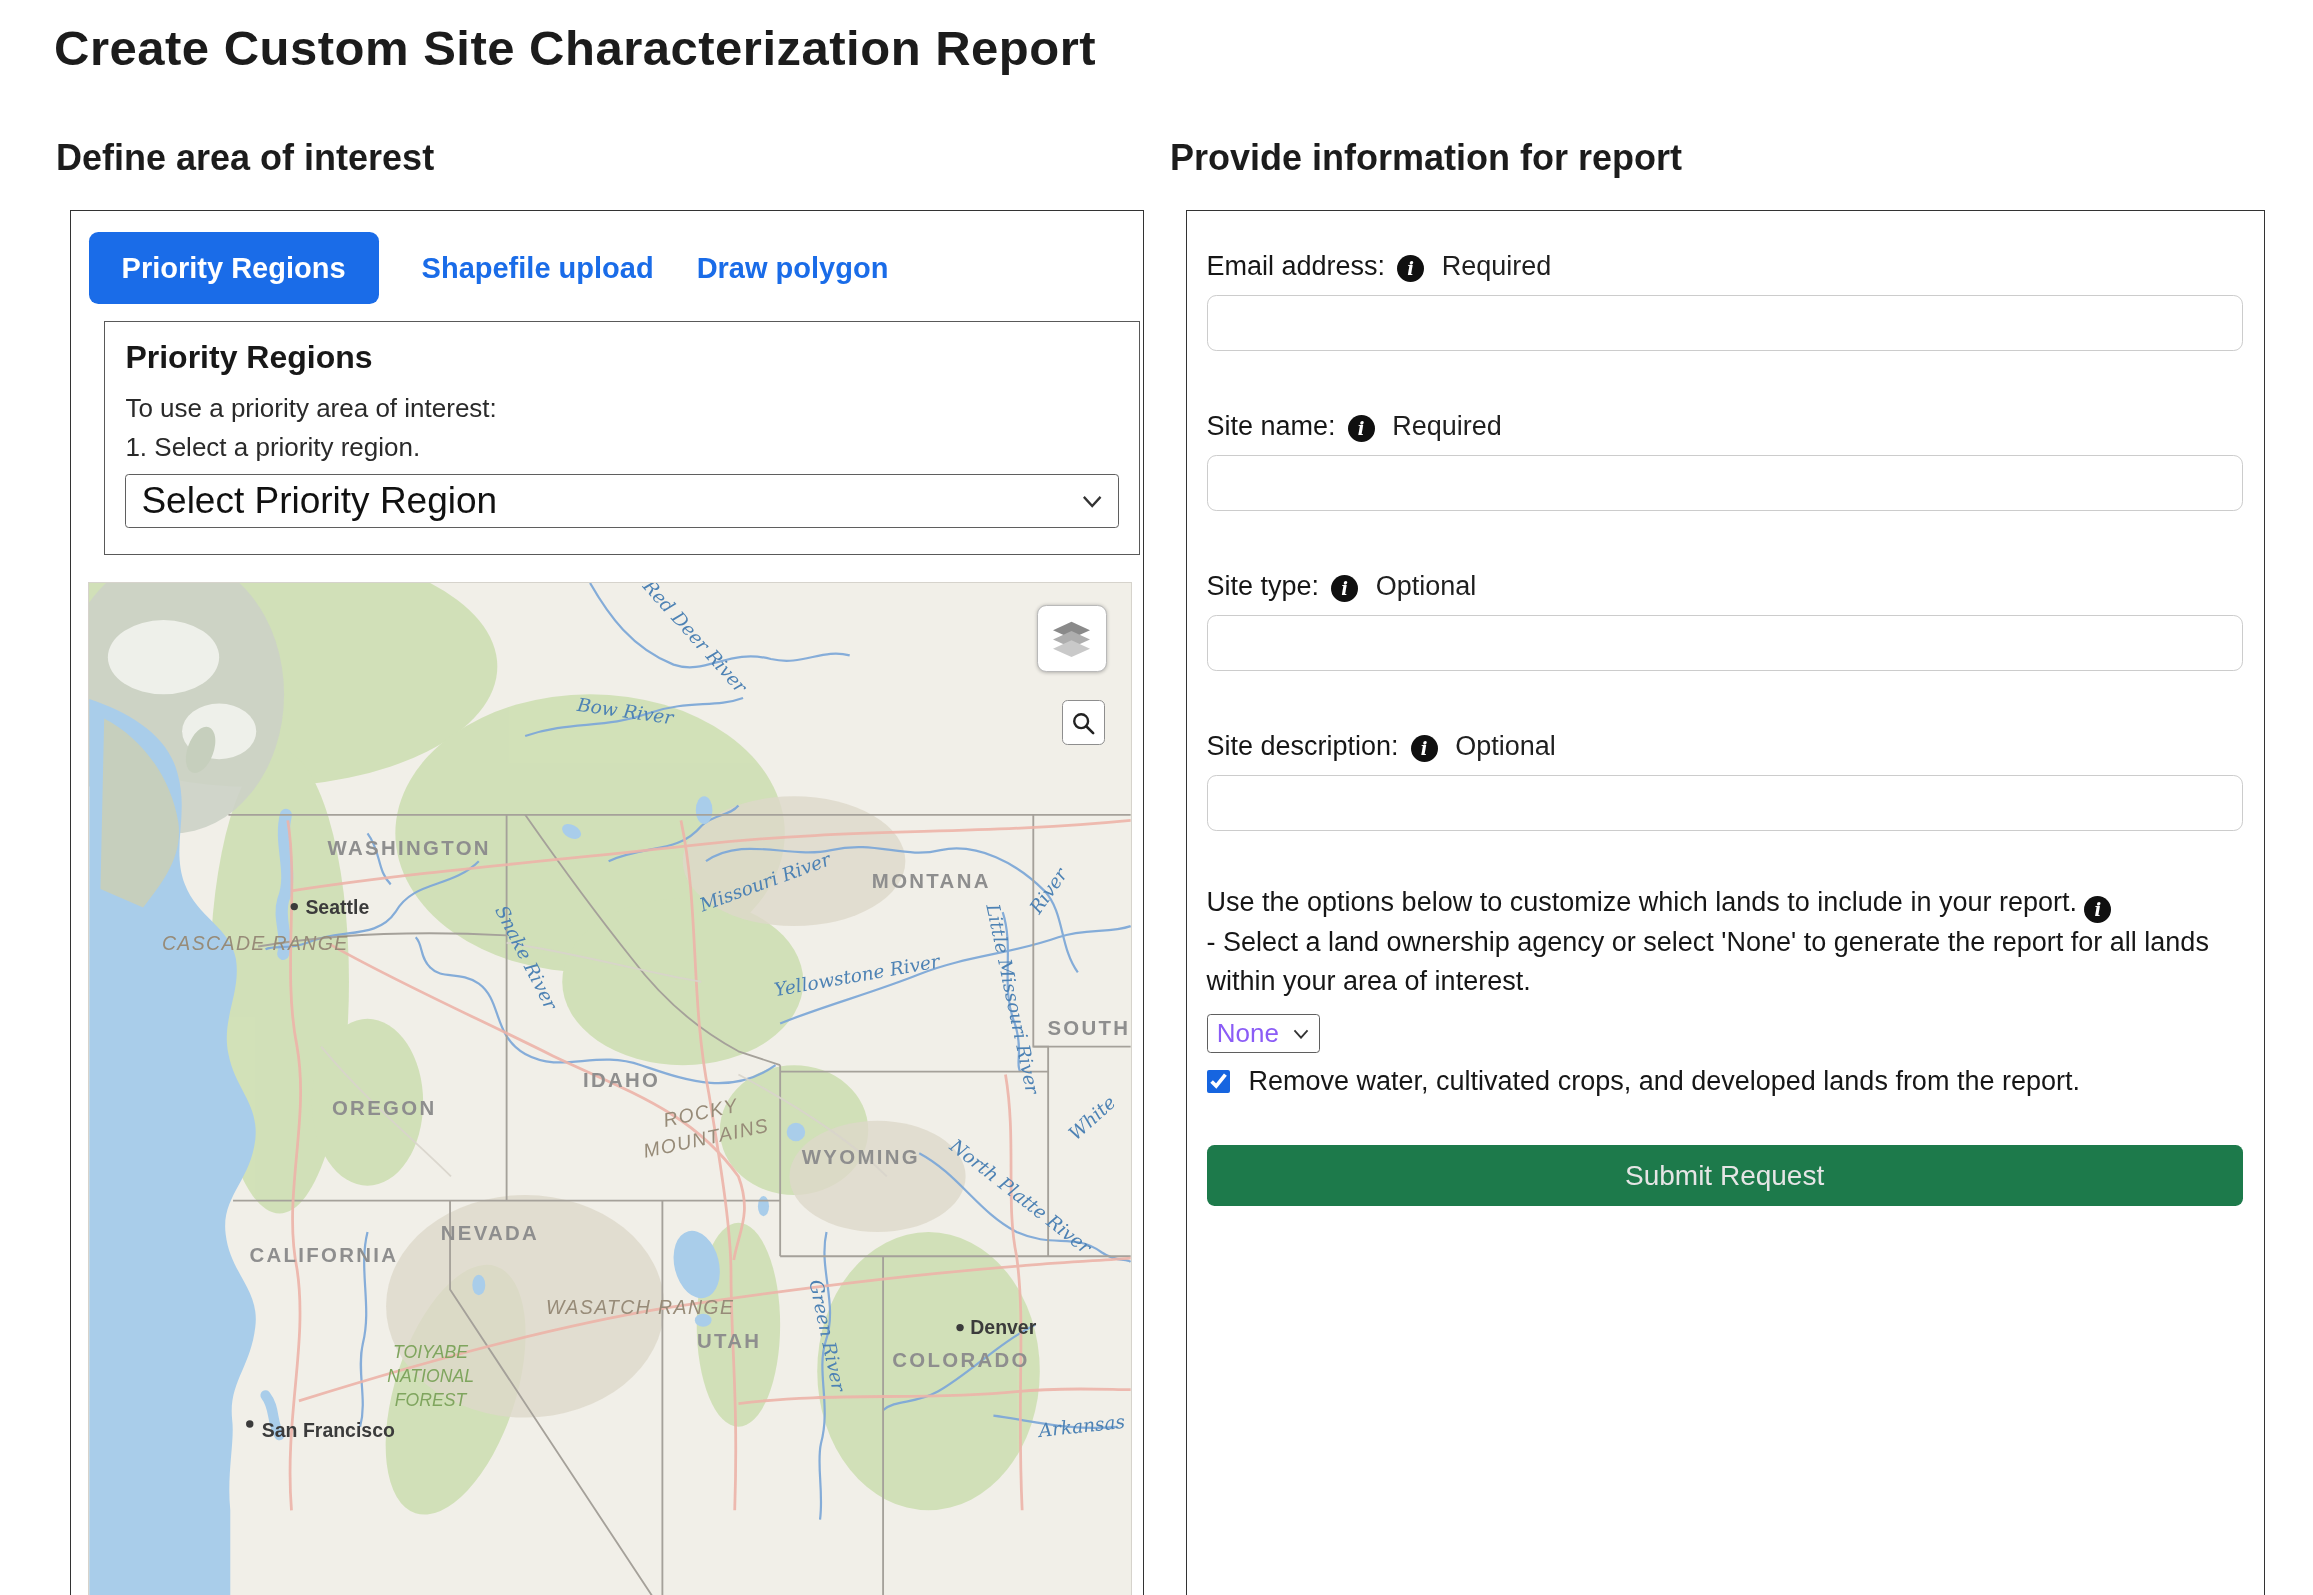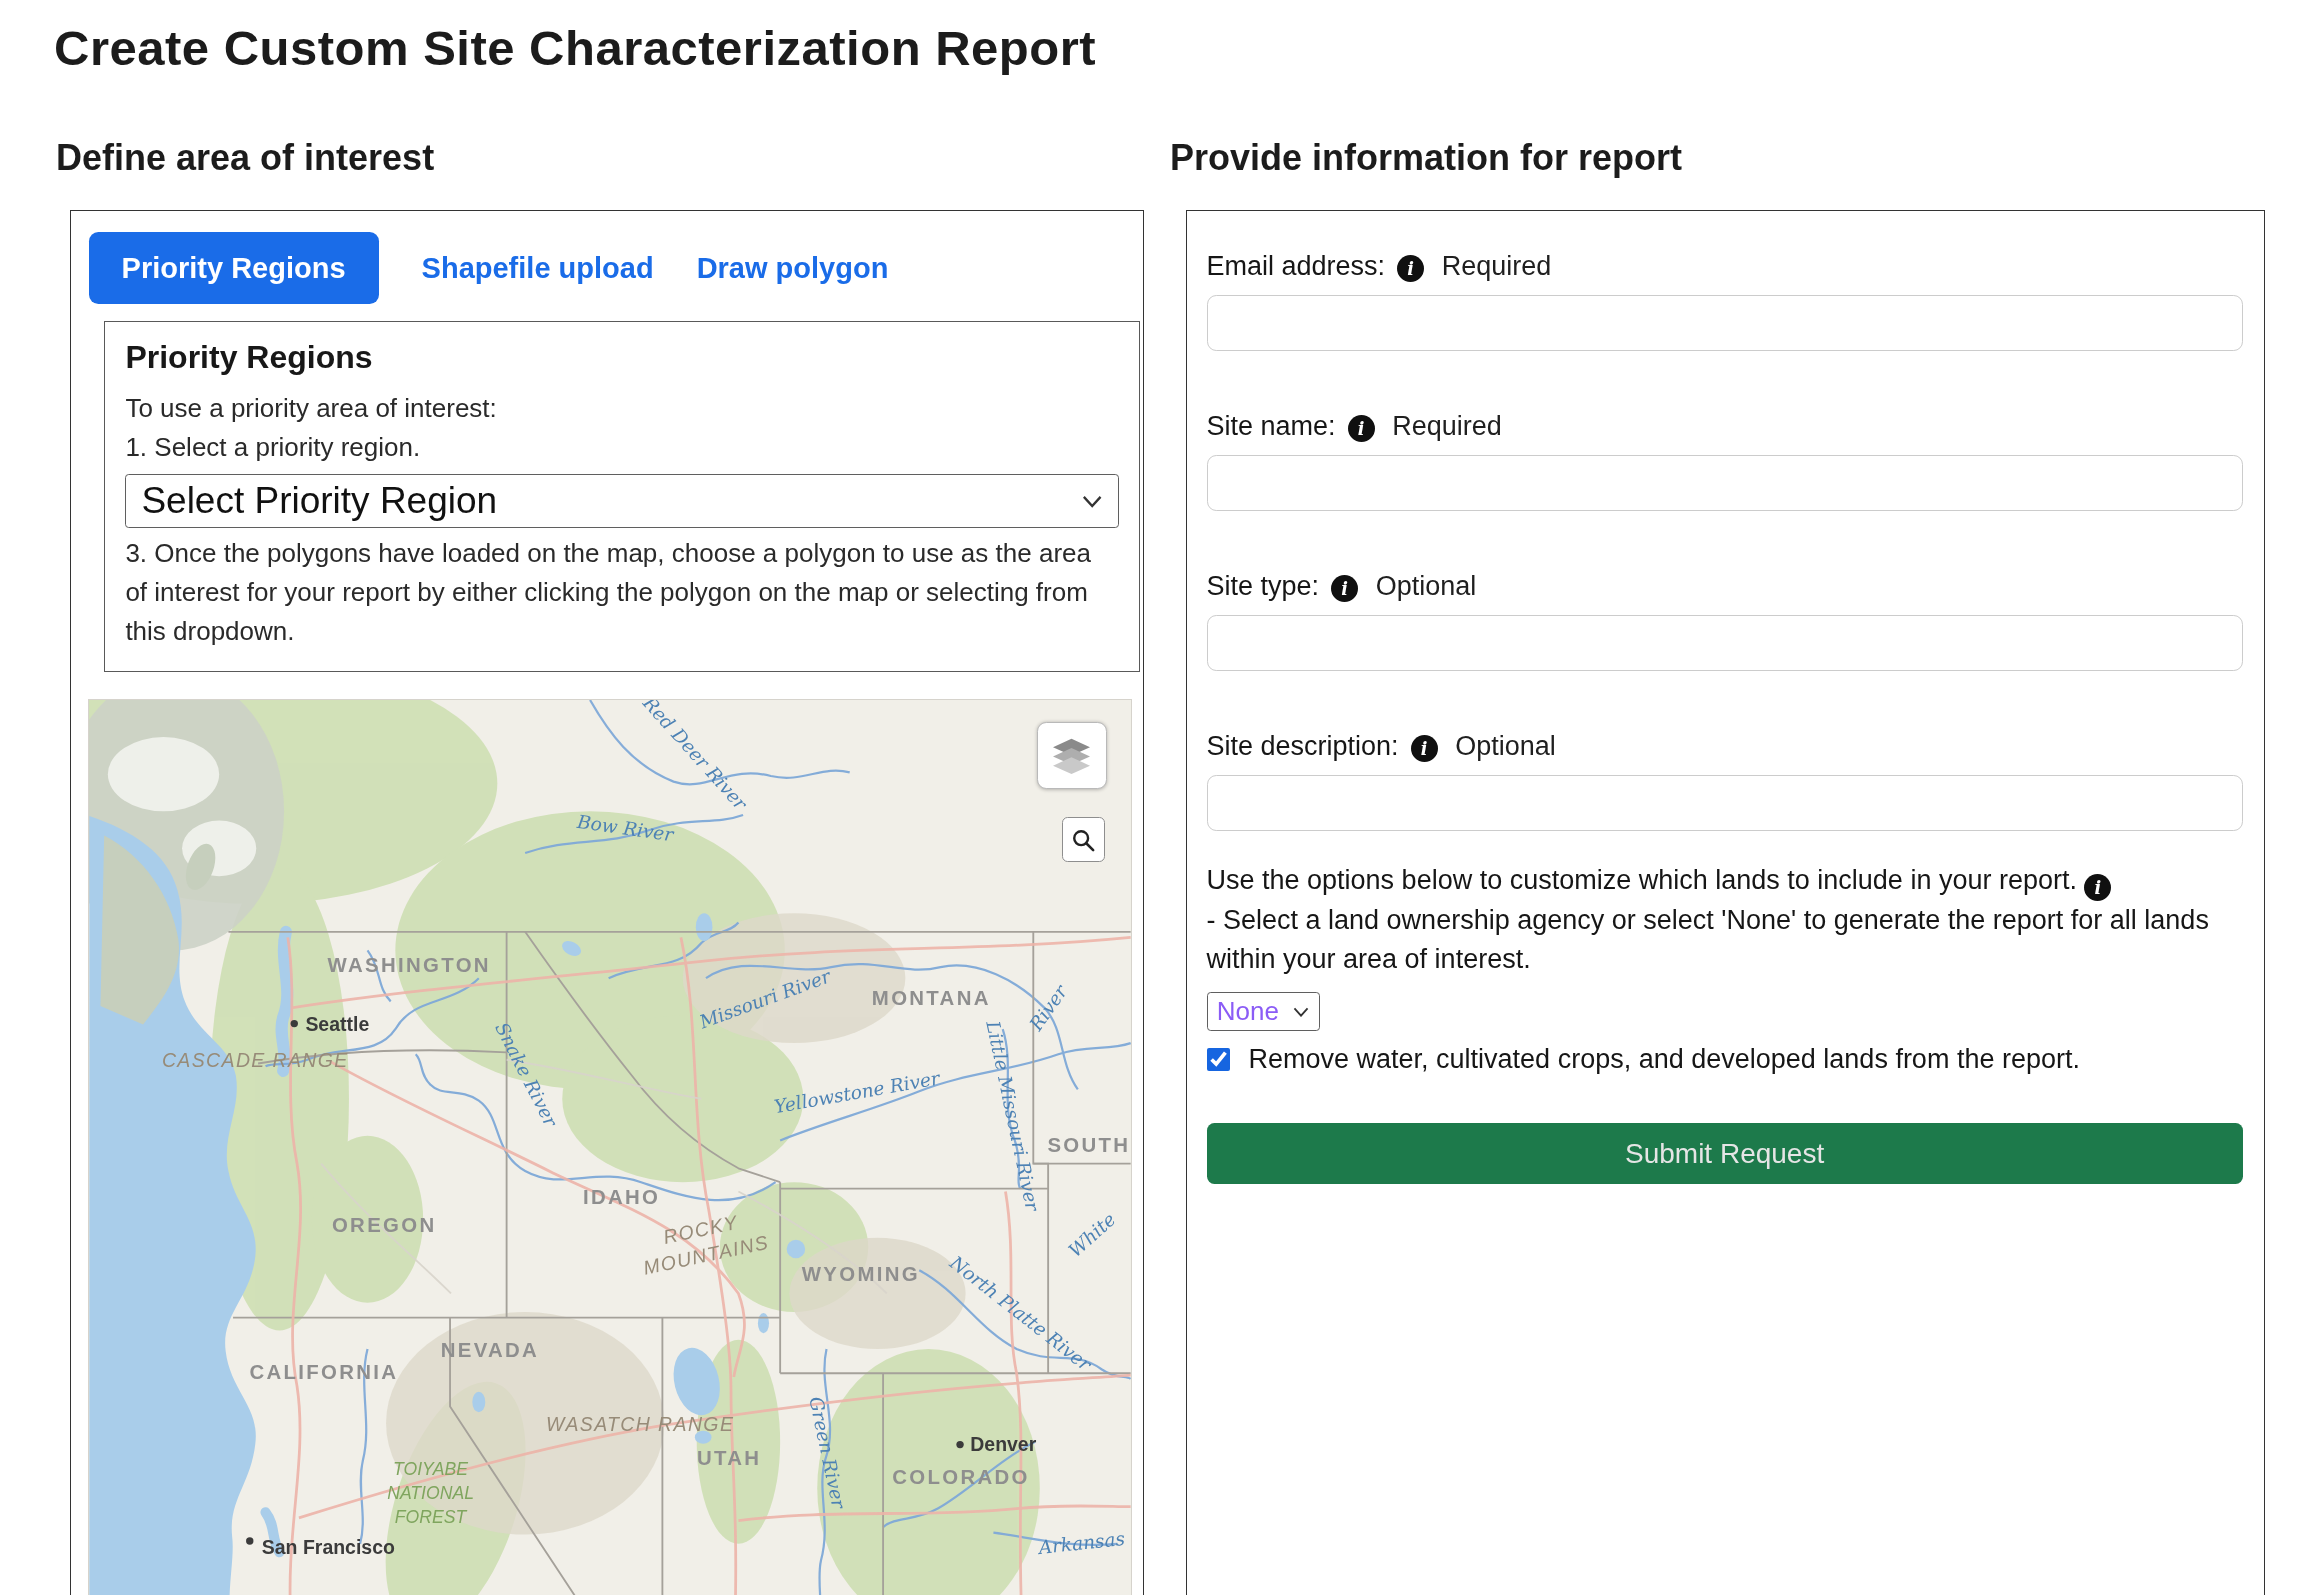--- a/index.html
+++ b/index.html
@@ -73,21 +73,21 @@
     width:27px; height:27px; border-radius:50%; background:#101010; color:#ffffff;
     display:inline-flex; align-items:center; justify-content:center; flex:0 0 auto;
     font-family:"DejaVu Serif",serif; font-style:italic; font-weight:700; font-size:17.6px; line-height:1;
   }
   .req-text { color:#1f1f1f; margin-left:5.6px;margin-top:8px; }
   .text-input {
     margin-top:13px; width:100%; height:56px; border:1.9px solid #cccccc; border-radius:9.3px;
     font-size:27px; padding:0 16.7px; outline:none; background:#fff;
     font-family:"Liberation Sans",sans-serif;
   }
-  .lands-para { margin-top:30px; font-size:27px; line-height:1.45; color:#161616; }
+  .lands-para { margin-top:52px; font-size:27px; line-height:1.45; color:#161616; }
   .lands-para .info-icon { vertical-align:-4.6px; margin-left:7.4px; }
   .small-select {
     margin-top:13px; width:113px; height:39px; border:1.9px solid #5f5f5f; border-radius:3.7px;
     display:inline-flex; align-items:center; justify-content:space-between;
     padding:0 9.3px; font-size:26px; color:#8b5cf6; background:#fff; cursor:pointer;
   }
   .small-select .chev { width:16px; height:10.2px; }
   .check-row { display:flex; align-items:center; gap:19px; margin-top:13px; font-size:27px; color:#161616; }
   .check-row input[type=checkbox] { width:23px; height:23px; accent-color:#1665e0; cursor:pointer; flex:0 0 auto; }
   .submit-btn {
@@ -114,21 +114,20 @@
   <div class="instruction-panel">
     <h3>Priority Regions</h3>
     <p>To use a priority area of interest:</p>
     <p>1. Select a priority region.</p>
     <div class="big-select">
       <span>Select Priority Region</span>
       <svg class="chev" viewBox="0 0 22 14">
           <polyline points="2,2 11,12 20,2"></polyline>
         </svg>
     </div>
-    <p>3. Once the polygons have loaded on the map, choose a polygon to use as the area of interest for your report by either clicking the polygon on the map or selecting from this dropdown.</p>
   </div>
 
   <div id="map-wrap">
     <svg class="basemap" viewBox="0 0 1123 1100" width="1042" height="1020">
       <rect width="1123" height="1100" fill="#f1efe8"></rect>
 
       <g opacity="0.75" fill="#c7dca8">
         <ellipse cx="180" cy="90" rx="260" ry="130"></ellipse>
         <ellipse cx="205" cy="430" rx="75" ry="250"></ellipse>
         <ellipse cx="540" cy="270" rx="210" ry="150"></ellipse>

